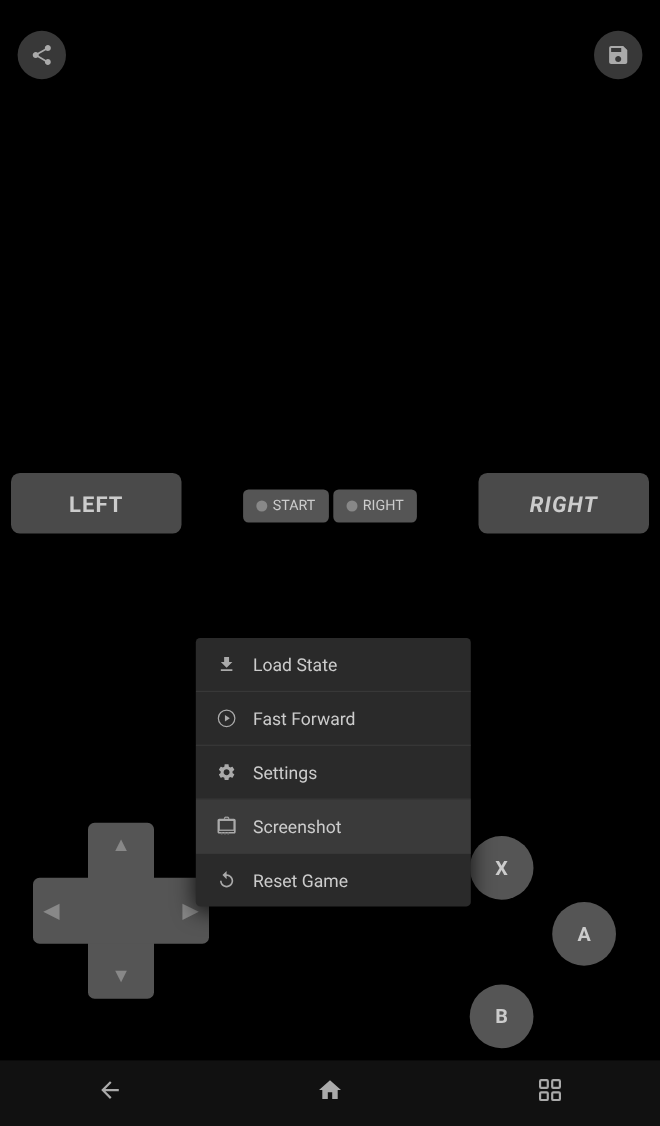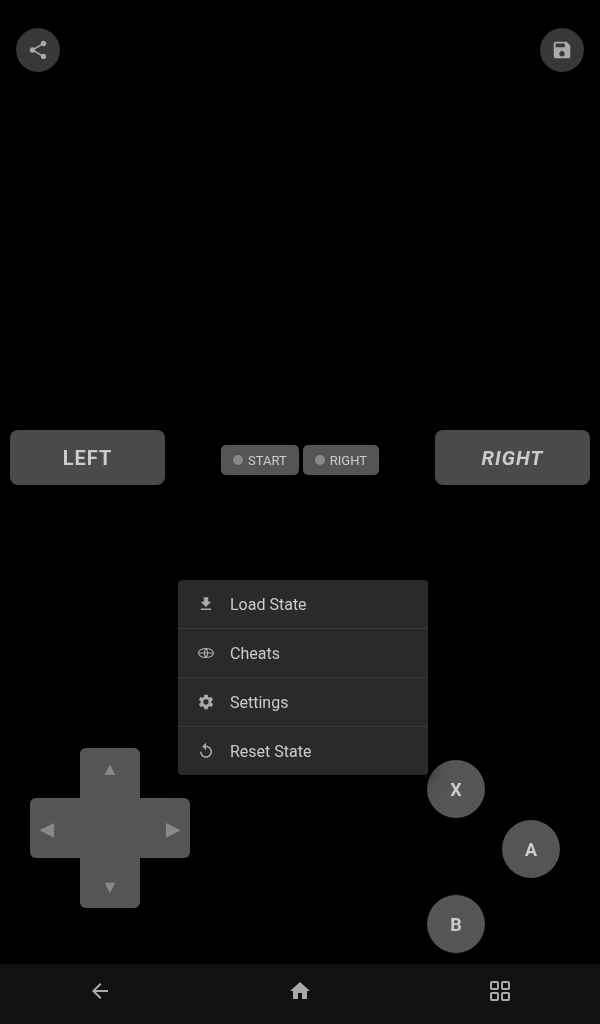--- a/index.html
+++ b/index.html
@@ -314,49 +314,58 @@
   <div class="menu-item">
     <div class="menu-icon">
       <svg viewBox="0 0 24 24">
         <path d="M19 9h-4V3H9v6H5l7 7 7-7zM5 18v2h14v-2H5z" stroke="none"></path>
       </svg>
     </div>
     <span>Load State</span>
   </div>
 
 
-
   <div class="menu-item">
     <div class="menu-icon">
       <svg viewBox="0 0 24 24">
-        <ellipse cx="12" cy="12" rx="10" ry="6" fill="none" stroke="#aaa" stroke-width="1.5"></ellipse>
-        <line x1="2" y1="12" x2="22" y2="12" stroke="#aaa" stroke-width="1.5"></line>
-        <path d="M12 6C9 9 9 15 12 18M12 6C15 9 15 15 12 18" fill="none" stroke="#aaa" stroke-width="1.5"></path>
-      </svg>
-    </div>
-    <span>Cheats</span>
-  </div>
+        <circle cx="12" cy="12" r="10" fill="none" stroke="#aaa" stroke-width="1.5"></circle>
+        <path d="M10 8v8l6-4-6-4z" stroke="none"></path>
+      </svg>
+    </div>
+    <span>Fast Forward</span>
+  </div>
+
 
   <div class="menu-item">
     <div class="menu-icon">
       <svg viewBox="0 0 24 24">
         <path d="M19.14 12.94c.04-.3.06-.61.06-.94 0-.32-.02-.64-.07-.94l2.03-1.58c.18-.14.23-.41.12-.61l-1.92-3.32c-.12-.22-.37-.29-.59-.22l-2.39.96c-.5-.38-1.03-.7-1.62-.94l-.36-2.54c-.04-.24-.24-.41-.48-.41h-3.84c-.24 0-.43.17-.47.41l-.36 2.54c-.59.24-1.13.57-1.62.94l-2.39-.96c-.22-.08-.47 0-.59.22L2.74 8.87c-.12.21-.08.47.12.61l2.03 1.58c-.05.3-.09.63-.09.94s.02.64.07.94l-2.03 1.58c-.18.14-.23.41-.12.61l1.92 3.32c.12.22.37.29.59.22l2.39-.96c.5.38 1.03.7 1.62.94l.36 2.54c.05.24.24.41.48.41h3.84c.24 0 .44-.17.47-.41l.36-2.54c.59-.24 1.13-.56 1.62-.94l2.39.96c.22.08.47 0 .59-.22l1.92-3.32c.12-.22.07-.47-.12-.61l-2.01-1.58zM12 15.6c-1.98 0-3.6-1.62-3.6-3.6s1.62-3.6 3.6-3.6 3.6 1.62 3.6 3.6-1.62 3.6-3.6 3.6z" stroke="none"></path>
       </svg>
     </div>
     <span>Settings</span>
   </div>
 
+  <div class="menu-item highlighted">
+    <div class="menu-icon">
+      <svg viewBox="0 0 24 24">
+        <path d="M21 3H3C2 3 1 4 1 5v14c0 1.1.9 2 2 2h18c1 0 2-1 2-2V5c0-1-1-2-2-2zm0 16H3V5h18v14zM5 20h2v2H5zm4 0h2v2H9zm4 0h2v2h-2z" stroke="none"></path>
+        <rect x="3" y="5" width="18" height="12" fill="none" stroke="#aaa" stroke-width="1.5"></rect>
+        <path d="M9 3l1.5-2h3L15 3" fill="none" stroke="#aaa" stroke-width="1.5"></path>
+      </svg>
+    </div>
+    <span>Screenshot</span>
+  </div>
 
   <div class="menu-item">
     <div class="menu-icon">
       <svg viewBox="0 0 24 24">
         <path d="M12 5V1L7 6l5 5V7c3.31 0 6 2.69 6 6s-2.69 6-6 6-6-2.69-6-6H4c0 4.42 3.58 8 8 8s8-3.58 8-8-3.58-8-8-8z" stroke="none"></path>
       </svg>
     </div>
-    <span>Reset State</span>
+    <span>Reset Game</span>
   </div>
 
 
 </div>
 
 <div class="bottom-nav">
   <div class="nav-icon">
     <svg width="24" height="24" viewBox="0 0 24 24" fill="#aaa">
       <path d="M20 11H7.83l5.59-5.59L12 4l-8 8 8 8 1.41-1.41L7.83 13H20v-2z"></path>
     </svg>

